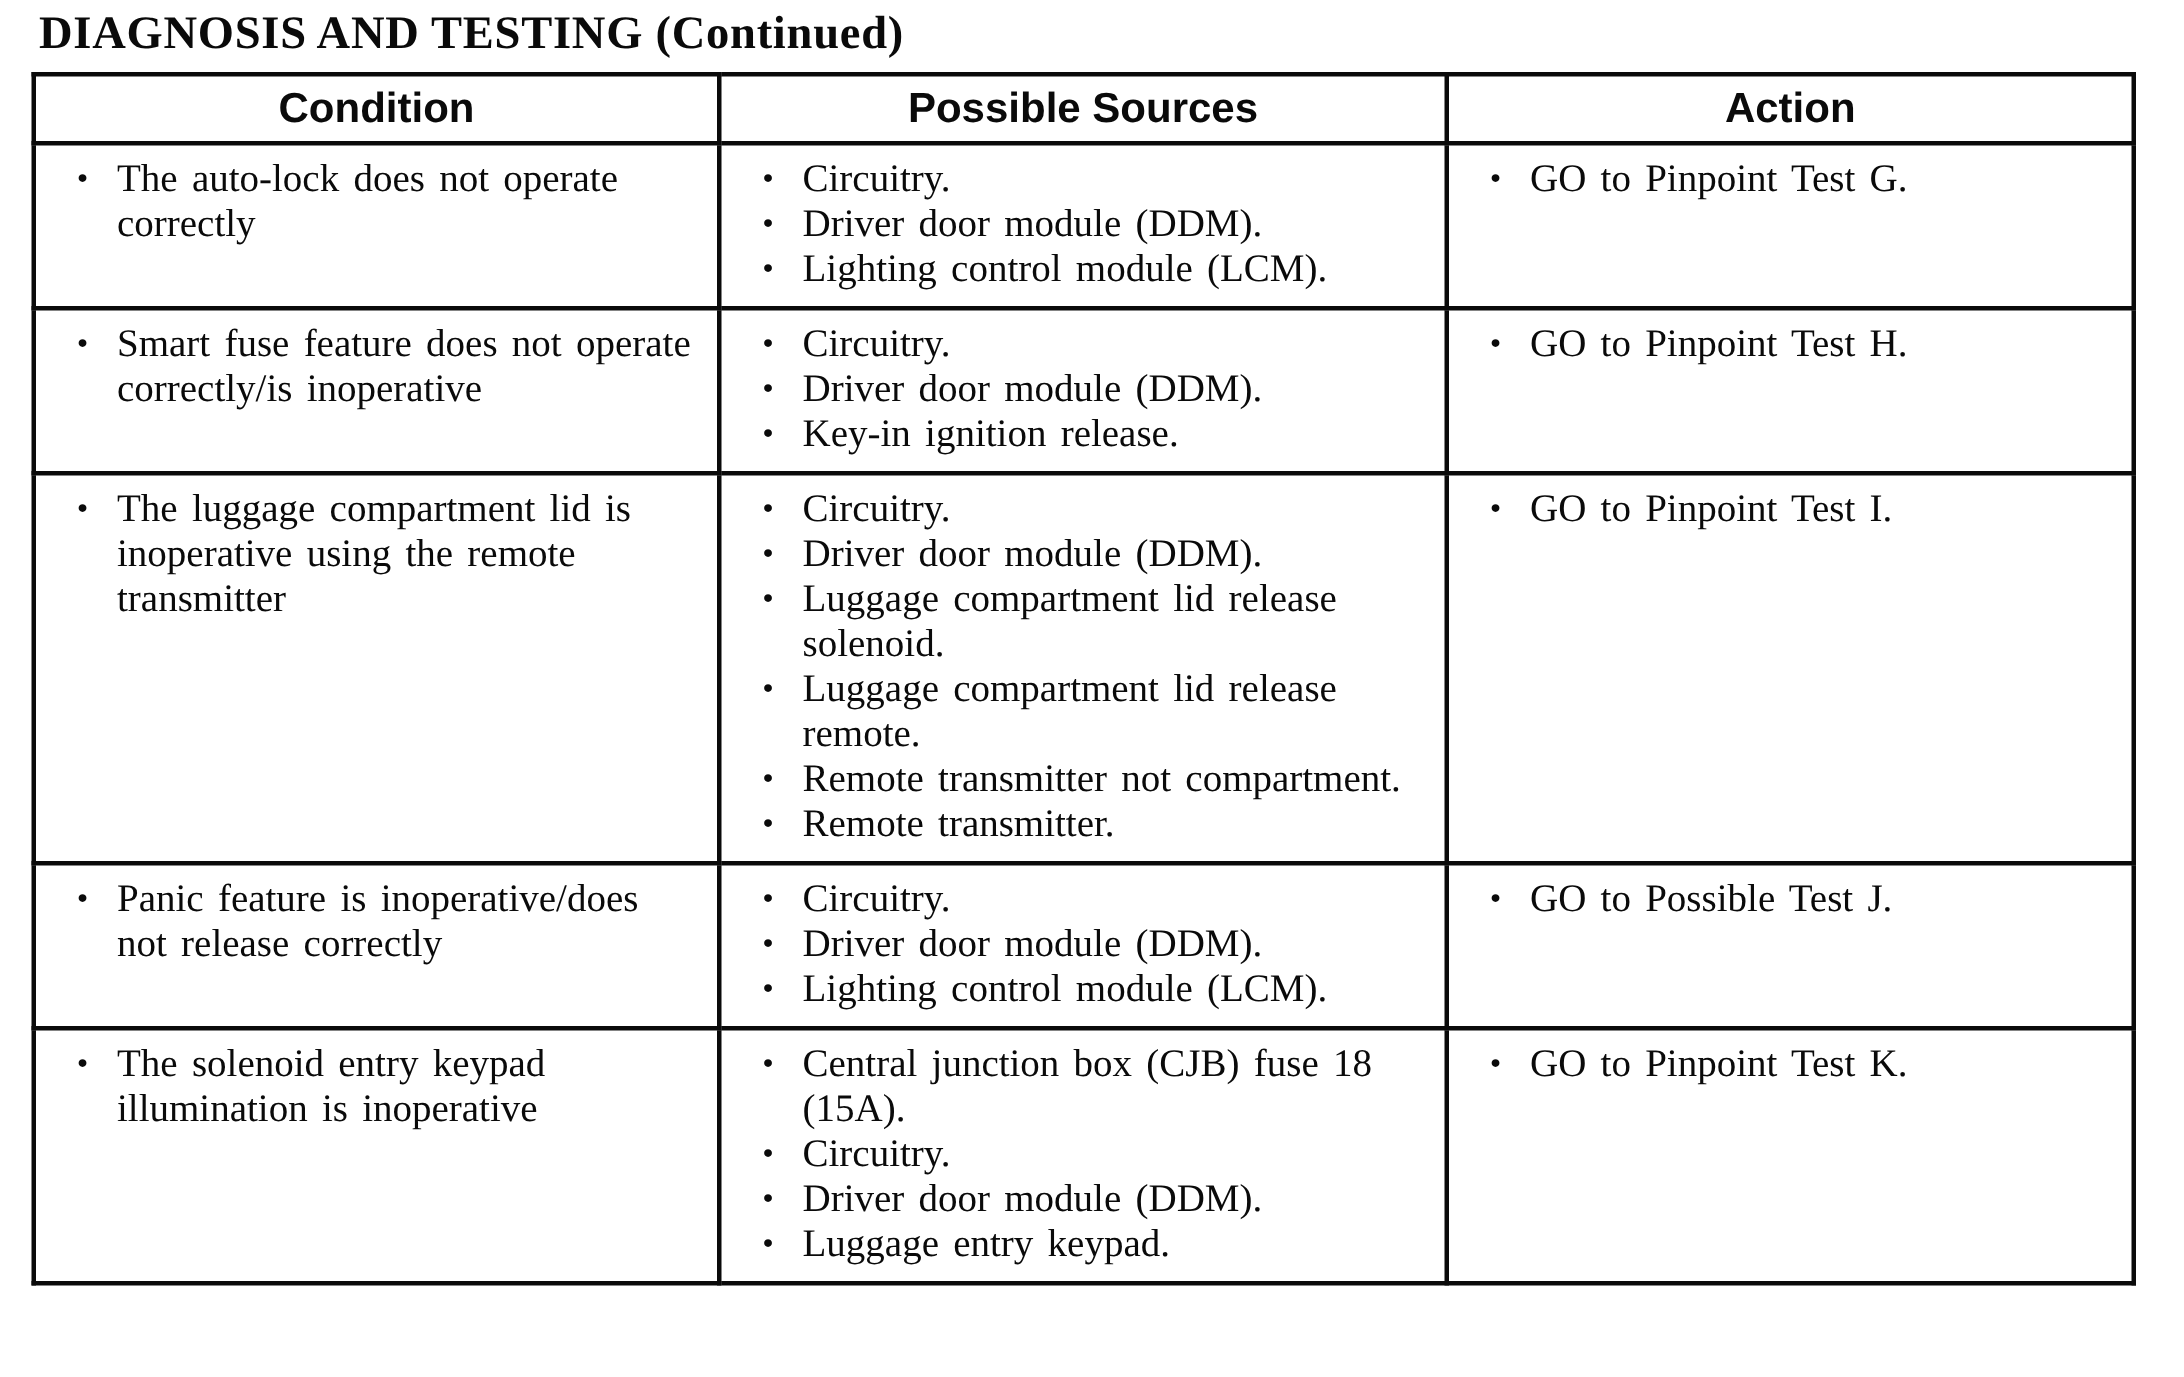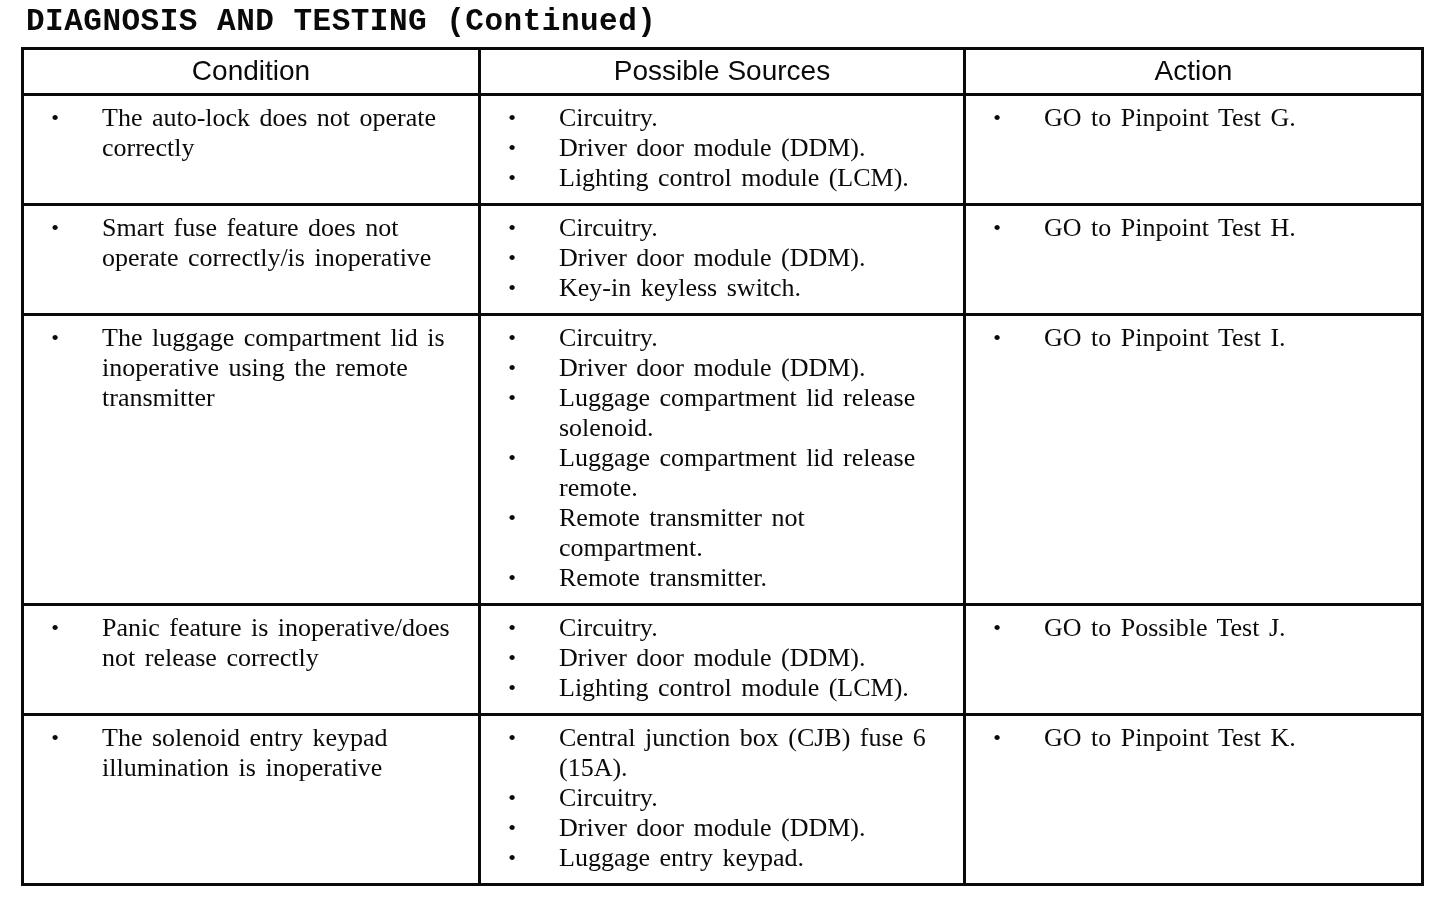--- a/index.html
+++ b/index.html
@@ -11,40 +11,40 @@
     overflow: hidden;
   }
   .page {
     position: relative;
     width: 1456px;
     height: 918px;
     background: #ffffff;
     color: #0a0a0a;
   }
   .doc-title {
-    font-family: Liberation Mono, monospace;
+    font-family: Liberation Serif, serif;
     font-weight: bold;
     font-size: 31px;
     letter-spacing: 0.5px;
     color: #0a0a0a;
     margin: 4px 0 8px 26px;
   }
   table.diag-table {
     border-collapse: collapse;
     table-layout: fixed;
     width: 1400px;
     margin-left: 21px;
     background: #ffffff;
   }
   table.diag-table, table.diag-table th, table.diag-table td {
     border: 3px solid #0a0a0a;
   }
   th.col-head {
     font-family: "Liberation Sans", sans-serif;
-    font-weight: normal;
+    font-weight: bold;
     font-size: 28px;
     text-align: center;
     padding: 5px 4px 6px 4px;
     color: #0a0a0a;
   }
   td.cell {
     vertical-align: top;
     padding: 7px 8px 10px 8px;
     font-family: "Liberation Serif", serif;
     font-size: 26px;
@@ -58,21 +58,20 @@
   }
   .bullet-glyph {
     flex: 0 0 46px;
     text-align: center;
     font-size: 22px;
     line-height: 30px;
   }
   .bullet-text {
     flex: 1 1 auto;
     padding-right: 6px;
-    margin-left: 24px;
   }
   .col-condition { width: 457px; }
   .col-sources   { width: 485px; }
   .col-action    { width: 458px; }
 </style>
 </head>
 <body>
 
 <div class="page">
 
@@ -133,21 +132,21 @@
           <div class="bullet-item">
             <span class="bullet-glyph">•</span>
             <span class="bullet-text">Circuitry.</span>
           </div>
           <div class="bullet-item">
             <span class="bullet-glyph">•</span>
             <span class="bullet-text">Driver door module (DDM).</span>
           </div>
           <div class="bullet-item">
             <span class="bullet-glyph">•</span>
-            <span class="bullet-text">Key-in keyless switch.</span>
+            <span class="bullet-text">Key-in ignition release.</span>
           </div>
         </td>
         <td class="cell">
           <div class="bullet-item">
             <span class="bullet-glyph">•</span>
             <span class="bullet-text">GO to Pinpoint Test H.</span>
           </div>
         </td>
       </tr>
 
@@ -224,21 +223,21 @@
       <tr>
         <td class="cell">
           <div class="bullet-item">
             <span class="bullet-glyph">•</span>
             <span class="bullet-text">The solenoid entry keypad illumination is inoperative</span>
           </div>
         </td>
         <td class="cell">
           <div class="bullet-item">
             <span class="bullet-glyph">•</span>
-            <span class="bullet-text">Central junction box (CJB) fuse 6 (15A).</span>
+            <span class="bullet-text">Central junction box (CJB) fuse 18 (15A).</span>
           </div>
           <div class="bullet-item">
             <span class="bullet-glyph">•</span>
             <span class="bullet-text">Circuitry.</span>
           </div>
           <div class="bullet-item">
             <span class="bullet-glyph">•</span>
             <span class="bullet-text">Driver door module (DDM).</span>
           </div>
           <div class="bullet-item">

